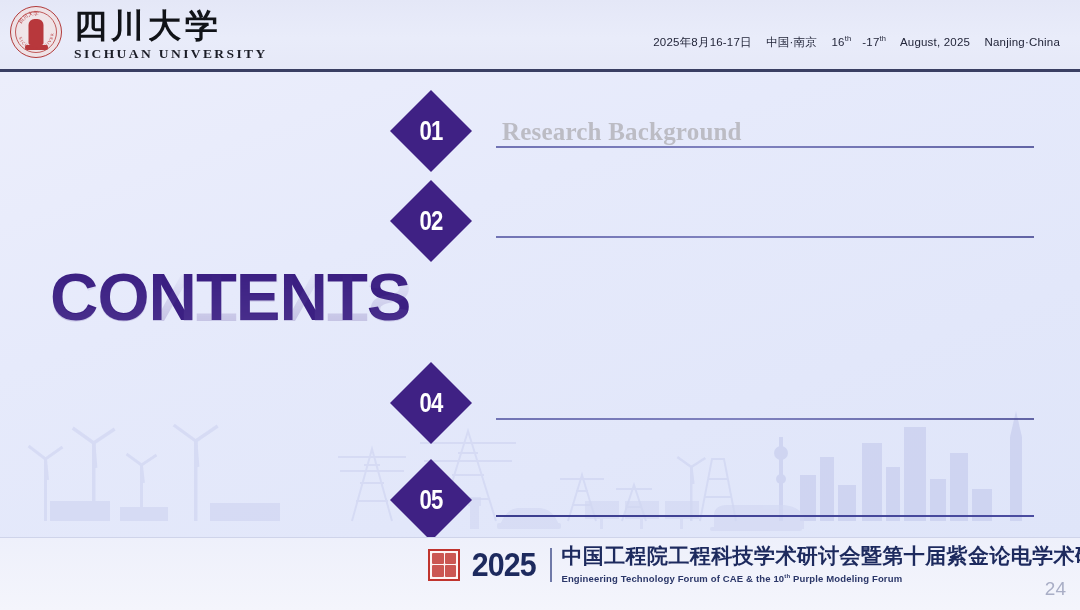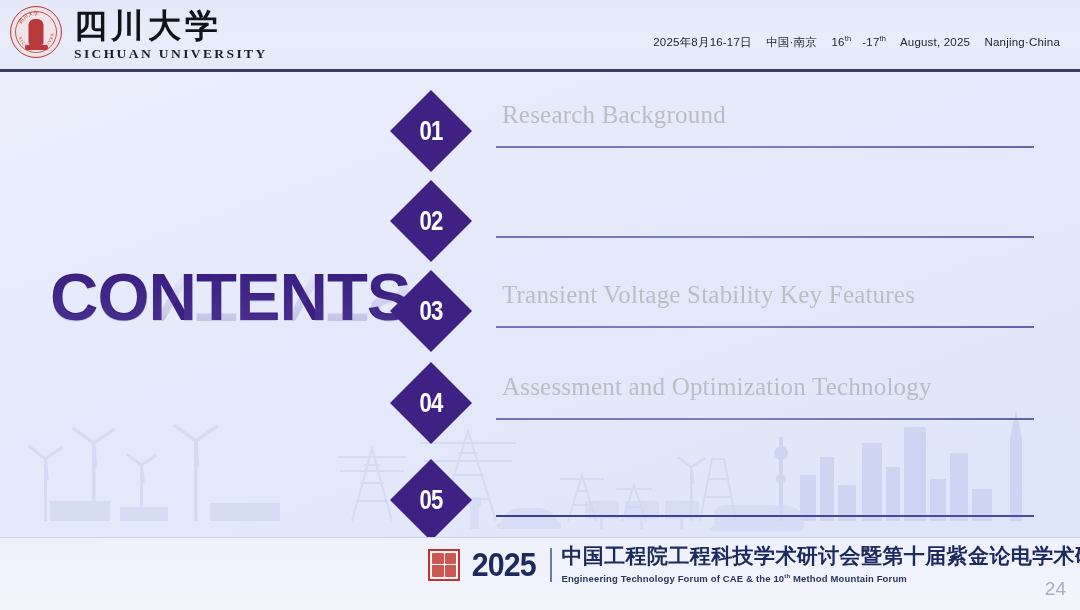--- a/index.html
+++ b/index.html
@@ -100,23 +100,23 @@
     background:#3f2184;transform:rotate(45deg);
   }
   .diamond-num{
     position:absolute;left:6px;top:8px;width:58px;height:58px;
     display:flex;align-items:center;justify-content:center;
     color:#ffffff;font-family:"Liberation Sans", sans-serif;
     font-size:27px;font-weight:bold;letter-spacing:-1px;
     transform:scaleX(.82);
   }
   .row-text{
-    position:absolute;left:106px;top:7px;width:540px;
+    position:absolute;left:106px;top:24px;width:540px;
     font-family:"Liberation Serif", serif;
-    font-size:25px;font-weight:normal;color:#bcbcc4;
+    font-size:25px;font-weight:bold;color:#bcbcc4;
     white-space:nowrap;letter-spacing:.2px;
   }
   .row.active .row-text{color:#261a6b;}
   .row-line{
     position:absolute;left:100px;top:52px;width:538px;height:2px;
     background:linear-gradient(90deg,#5d5fa8 0%,#6e70b4 45%,#4b4d96 100%);
     opacity:.85;
   }
   .row.active .row-line{opacity:1;background:linear-gradient(90deg,#3b3d8e 0%,#4a4ca0 100%);}
 
@@ -304,31 +304,24 @@
       <div class="row-text">Research Background</div>
       <div class="row-line"></div>
     </div>
 
     <div class="row" style="top:112px">
       <div class="diamond"></div>
       <div class="diamond-num">02</div>
       <div class="row-line"></div>
     </div>
 
-    <div class="row" style="top:202px">
-      <div class="diamond"></div>
-      <div class="diamond-num">03</div>
-      <div class="row-text">Transient Voltage Stability Key Features</div>
-      <div class="row-line"></div>
-    </div>
 
     <div class="row" style="top:294px">
       <div class="diamond"></div>
       <div class="diamond-num">04</div>
-      <div class="row-text">Assessment and Optimization Technology</div>
       <div class="row-line"></div>
     </div>
 
     <div class="row active" style="top:391px">
       <div class="diamond"></div>
       <div class="diamond-num">05</div>
       <div class="row-line"></div>
     </div>
 
   </div>
@@ -338,19 +331,19 @@
       <div class="seal-stamp">
         <i></i>
         <i></i>
         <i></i>
         <i></i>
       </div>
       <div class="footer-year">2025</div>
       <div class="footer-divider"></div>
       <div class="footer-texts">
         <div class="footer-cn">中国工程院工程科技学术研讨会暨第十届紫金论电学术研讨会</div>
-        <div class="footer-en"><span>Engineering Technology Forum of CAE &amp; the 10</span><sup>th</sup><span> Method Mountain Forum</span></div>
+        <div class="footer-en"><span>Engineering Technology Forum of CAE &amp; the 10</span><sup>th</sup><span> Purple Modeling Forum</span></div>
       </div>
     </div>
     <div class="page-num">24</div>
   </div>
 
 </div>
 
 </body></html>

